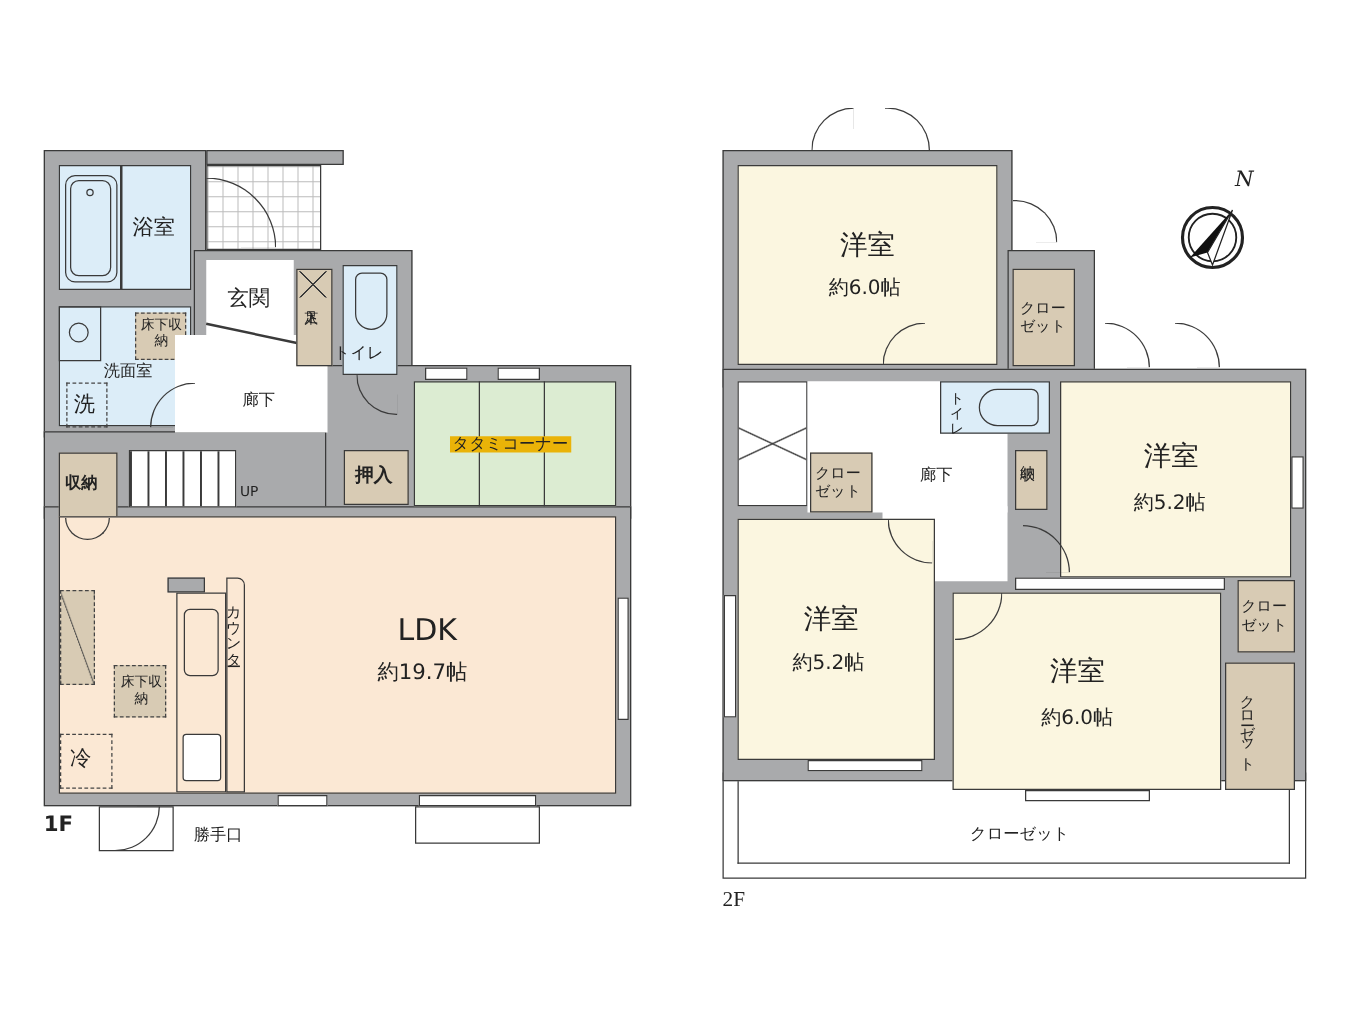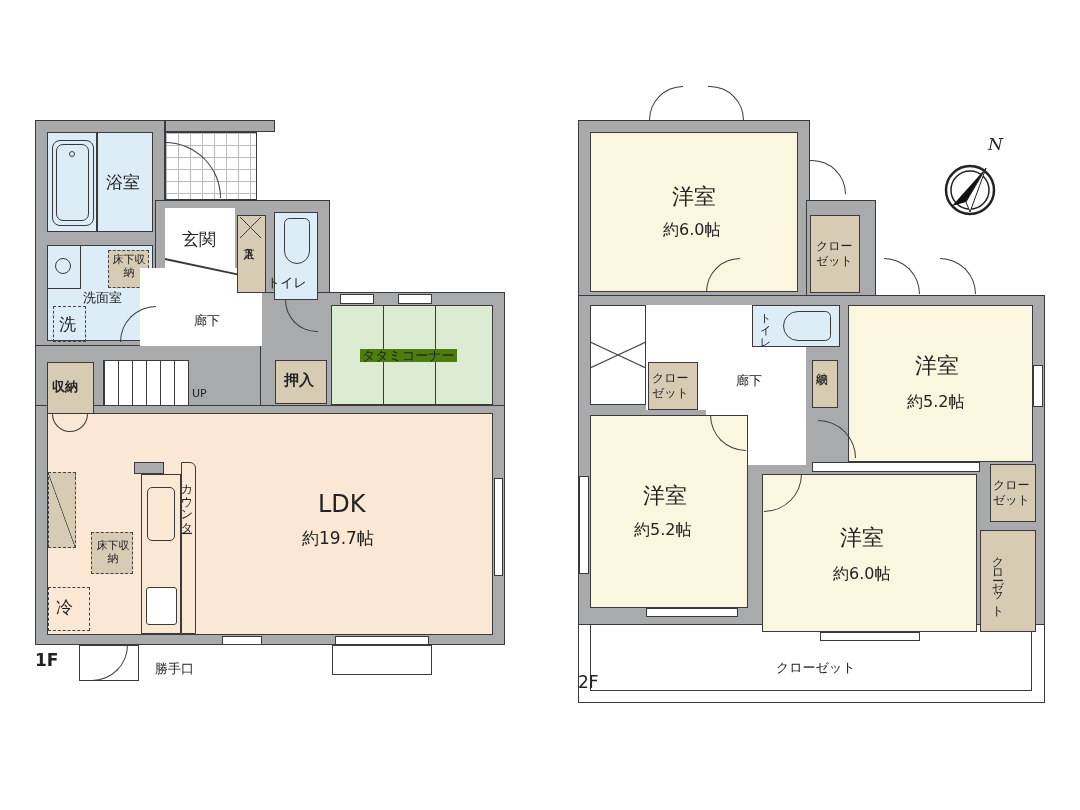--- a/index.html
+++ b/index.html
@@ -67,21 +67,21 @@
   <div class="door" style="left:120px;top:306px;width:36px;height:36px;border-radius:36px 0 0 0;border-right:none;border-bottom:none;"></div>
 
   <div class="room wet" style="left:274px;top:212px;width:44px;height:88px;"></div>
   <div class="abs" style="left:284px;top:218px;width:26px;height:46px;border:1.5px solid #3a3a3a;border-radius:6px 6px 14px 14px;"></div>
   <div class="lbl sm" style="left:267px;top:276px;">トイレ</div>
   <div class="door" style="left:285px;top:300px;width:33px;height:32px;border-radius:0 0 0 32px;border-right:none;border-top:none;"></div>
 
   <div class="room tatami" style="left:331px;top:305px;width:162px;height:100px;"></div>
   <div class="abs" style="left:383px;top:305px;width:1.2px;height:100px;background:#3a3a3a;"></div>
   <div class="abs" style="left:435px;top:305px;width:1.2px;height:100px;background:#3a3a3a;"></div>
-  <div class="lbl sm" style="left:360px;top:349px;background:#4d7c0f;padding:0 2px;">タタミコーナー</div>
+  <div class="lbl sm" style="left:360px;top:349px;background:#eab308;padding:0 2px;">タタミコーナー</div>
   <div class="win" style="left:340px;top:294px;width:34px;height:10px;"></div>
   <div class="win" style="left:398px;top:294px;width:34px;height:10px;"></div>
 
   <div class="store" style="position:absolute;left:275px;top:360px;width:50px;height:42px;"></div>
   <div class="lbl mid" style="left:284px;top:373px;font-weight:bold;font-size:15px;">押入</div>
 
   <div class="store" style="position:absolute;left:47px;top:362px;width:45px;height:50px;"></div>
   <div class="lbl sm" style="left:52px;top:380px;font-weight:bold;">収納</div>
   <div class="abs" style="left:103px;top:360px;width:86px;height:46px;background:#fff;border:1.2px solid #3a3a3a;background-image:linear-gradient(90deg,#3a3a3a 1.2px,transparent 1.2px);background-size:14px 100%;"></div>
   <div class="lbl xs" style="left:192px;top:388px;">UP</div>
@@ -171,21 +171,21 @@
 
   <div class="room yoshitsu" style="left:762px;top:474px;width:215px;height:158px;"></div>
   <div class="lbl big" style="left:840px;top:527px;font-weight:normal;font-size:22px;">洋室</div>
   <div class="lbl mid" style="left:833px;top:566px;font-size:16px;">約6.0帖</div>
   <div class="door" style="left:764px;top:474px;width:38px;height:38px;border-radius:0 0 38px 0;border-left:none;border-top:none;"></div>
   <div class="win" style="left:812px;top:462px;width:168px;height:10px;"></div>
   <div class="win" style="left:820px;top:632px;width:100px;height:9px;"></div>
   <div class="store" style="position:absolute;left:980px;top:530px;width:54px;height:100px;"></div>
   <div class="lbl xs vert" style="left:992px;top:548px;font-size:12px;height:70px;">クローゼット</div>
 
-  <div class="lbl mid" style="left:578px;top:674px;">2F</div>
+  <div class="lbl mid" style="left:578px;top:711px;font-family:Liberation Serif, serif;">2F</div>
 </div>
 
 <div class="abs" style="left:942px;top:160px;width:56px;height:56px;">
   <svg width="56" height="56" viewBox="0 0 56 56">
     <circle cx="28" cy="30" r="24" fill="none" stroke="#222" stroke-width="2.5"></circle>
     <circle cx="28" cy="30" r="19" fill="none" stroke="#222" stroke-width="1.5"></circle>
     <polygon points="44,8 10,46 24,42" fill="#111"></polygon>
     <polygon points="44,8 24,42 28,52" fill="#fff" stroke="#222" stroke-width="1"></polygon>
   </svg>
 </div>

